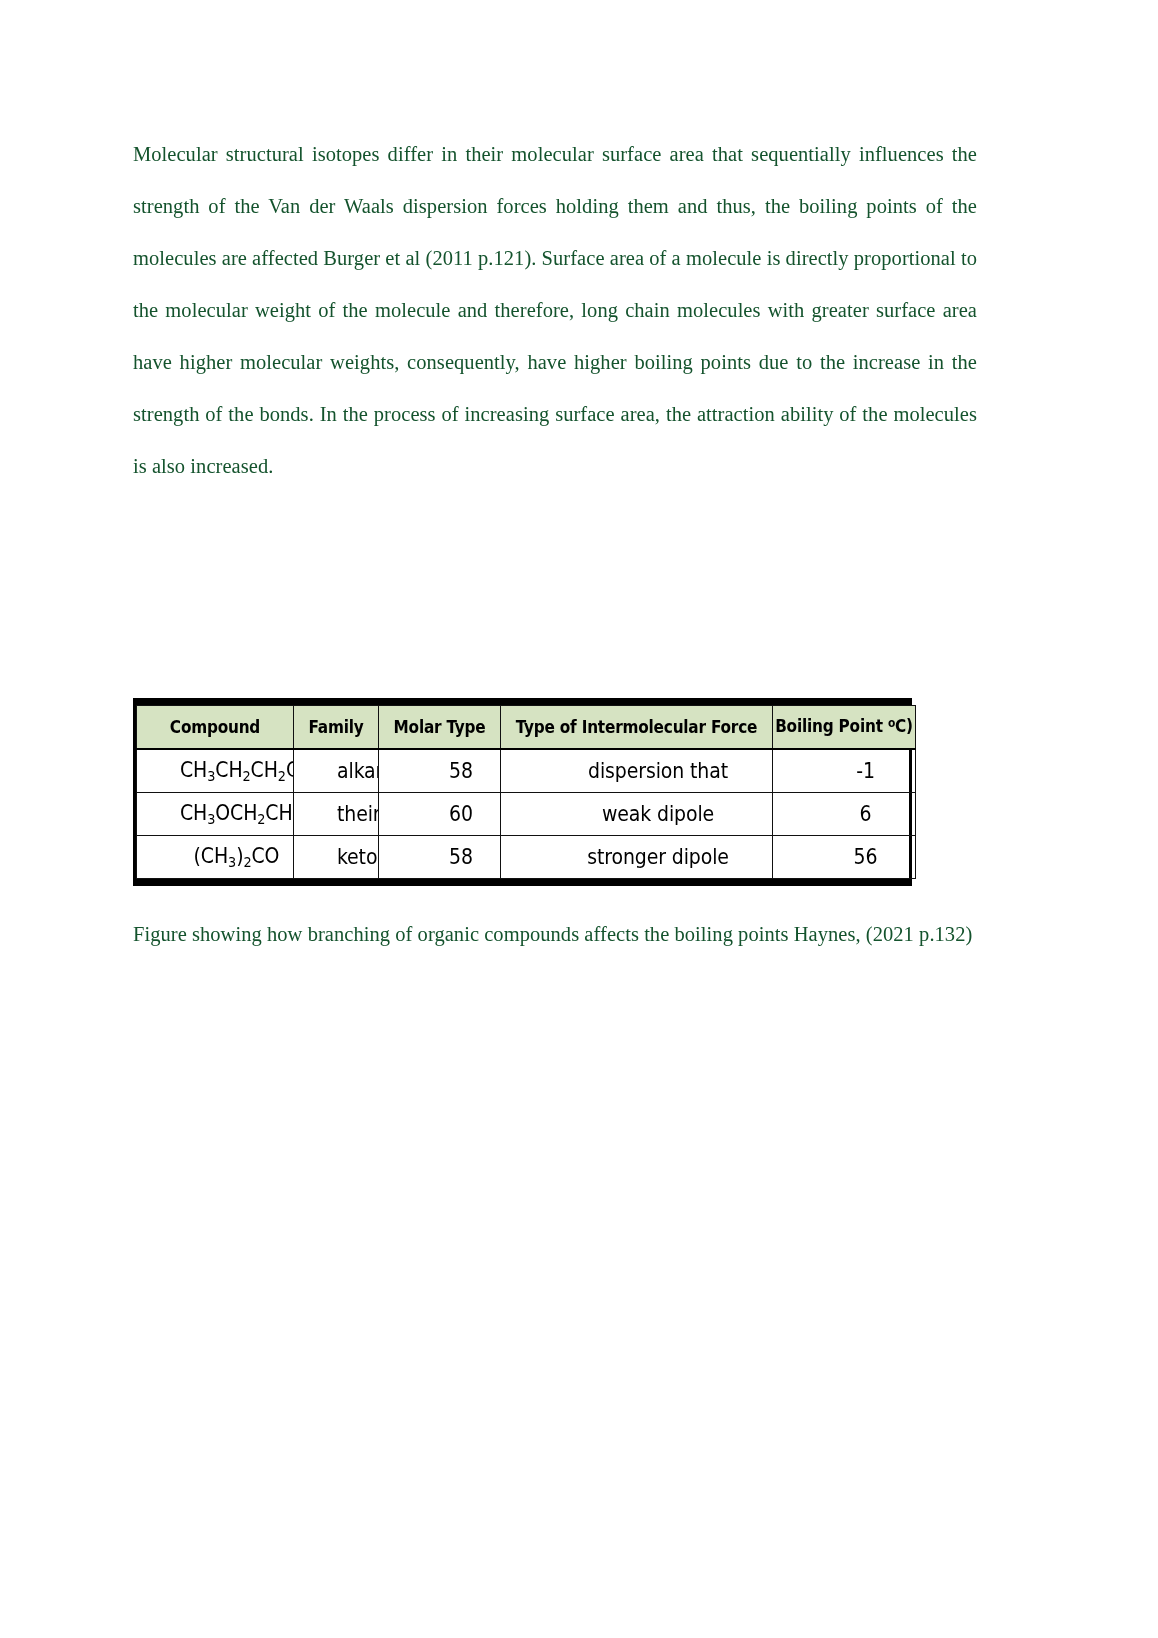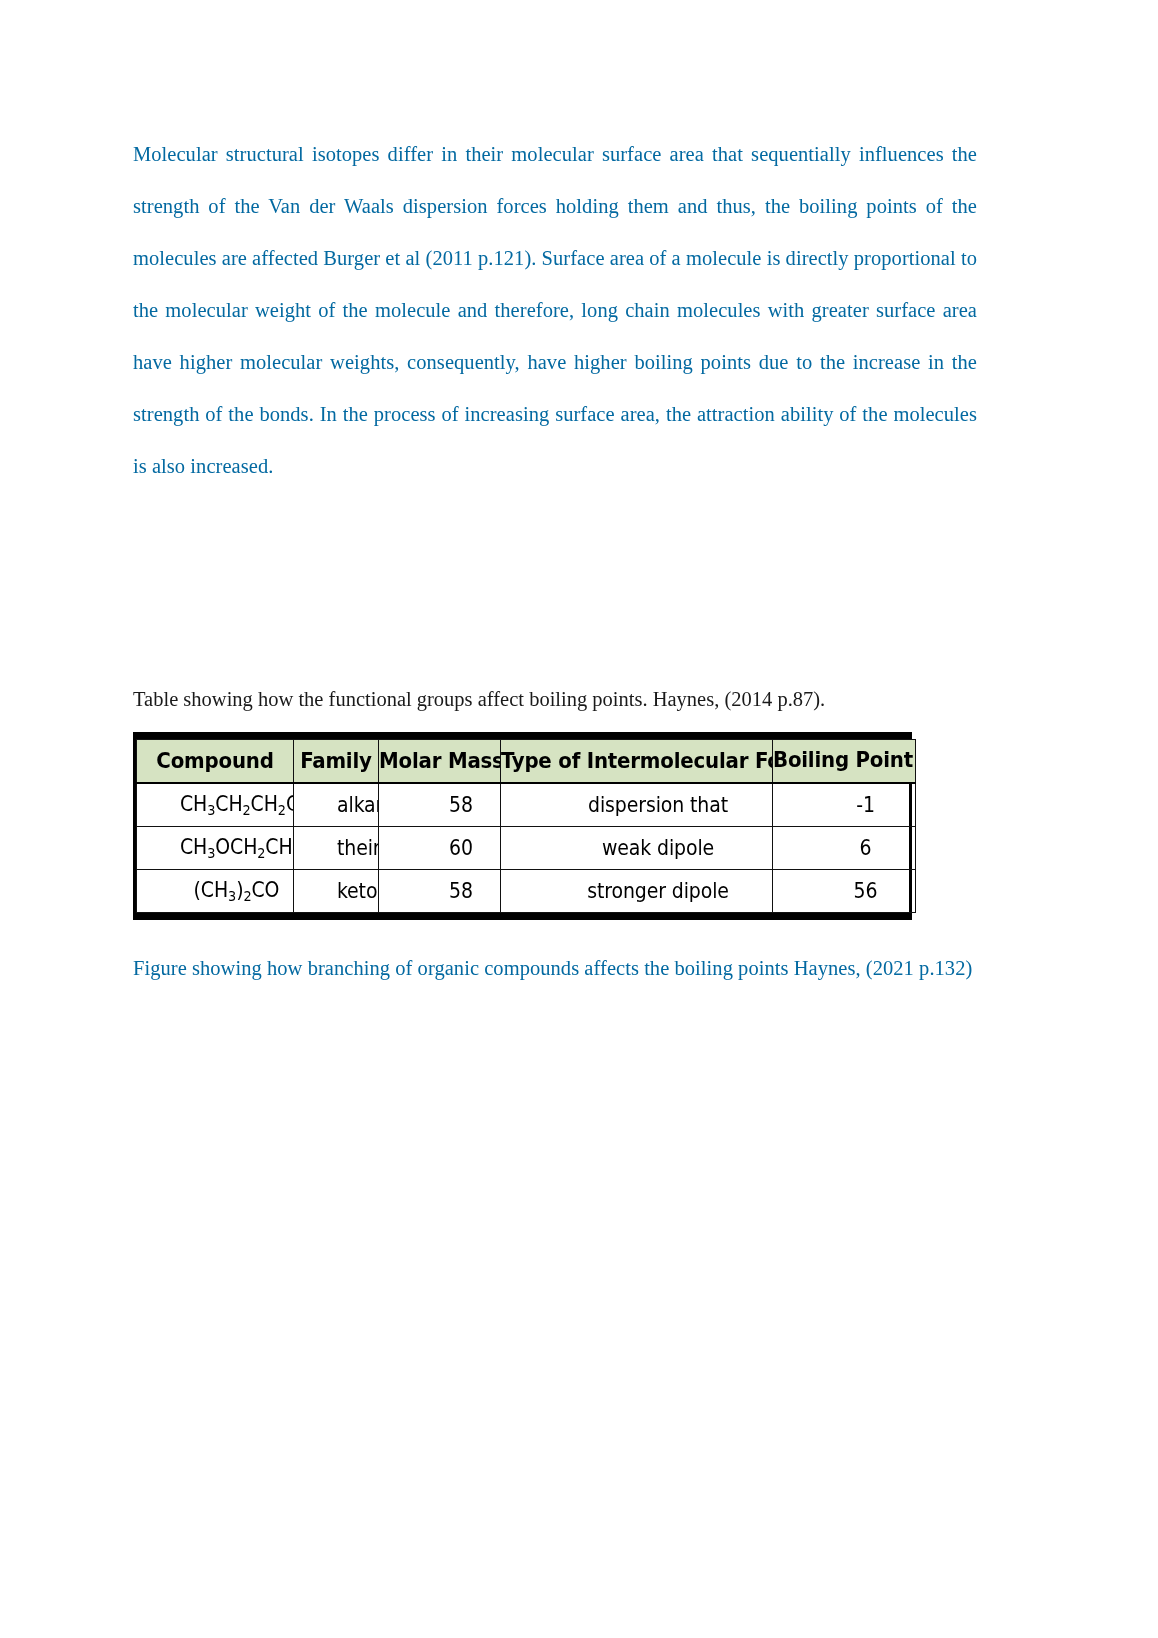--- a/index.html
+++ b/index.html
@@ -29,21 +29,21 @@
     width: 844px;
   }
 
   p.body-par {
     margin: 0 0 0 0;
     font-size: 20.5px;
     line-height: 52px;
     text-align: justify;
     text-justify: inter-word;
     letter-spacing: 0.05px;
-    color: #0369a1;
+    color: #14532d;
   }
 
   .gap-large { height: 190px; }
   .gap-xsmall { height: 22px; }
 
   .caption {
     font-size: 20.5px;
     line-height: 34px;
     text-align: left;
     color: #1a1a1a;
@@ -77,21 +77,21 @@
     color: #000;
     white-space: nowrap;
     overflow: hidden;
   }
   table.bp-table thead th {
     background: #d6e3c2;
     font-weight: bold;
     height: 40px;
     line-height: 40px;
     border-bottom: 2.5px solid #000;
-    font-size: 22px;
+    font-size: 17px;
     letter-spacing: -0.2px;
   }
   table.bp-table tbody td {
     height: 40px;
     line-height: 40px;
     font-weight: normal;
     letter-spacing: -0.1px;
     padding-left: 43px;
   }
   table.bp-table sub {
@@ -118,36 +118,35 @@
 </head>
 <body>
 
 <div class="page">
   <div class="content">
 
     <p class="body-par">Molecular structural isotopes differ in their molecular surface area that sequentially influences the strength of the Van der Waals dispersion forces holding them and thus, the boiling points of the molecules are affected Burger et al (2011 p.121). Surface area of a molecule is directly proportional to the molecular weight of the molecule and therefore, long chain molecules with greater surface area have higher molecular weights, consequently, have higher boiling points due to the increase in the strength of the bonds. In the process of increasing surface area, the attraction ability of the molecules is also increased.</p>
 
     <div class="gap-large"></div>
 
-    <p class="caption">Table showing how the functional groups affect boiling points. Haynes, (2014 p.87).</p>
 
     <div class="table-wrap">
       <table class="bp-table">
         <colgroup>
           <col class="c-compound">
           <col class="c-family">
           <col class="c-mass">
           <col class="c-force">
           <col class="c-bp">
         </colgroup>
         <thead>
           <tr>
             <th>Compound</th>
             <th>Family</th>
-            <th>Molar Mass</th>
+            <th>Molar Type</th>
             <th>Type of Intermolecular Force</th>
             <th><span>Boiling Point <sup>o</sup>C)</span></th>
           </tr>
         </thead>
         <tbody>
           <tr>
             <td class="formula">CH<sub>3</sub>CH<sub>2</sub>CH<sub>2</sub>CH<sub>3</sub></td>
             <td>alkane</td>
             <td>58</td>
             <td>dispersion that</td>

